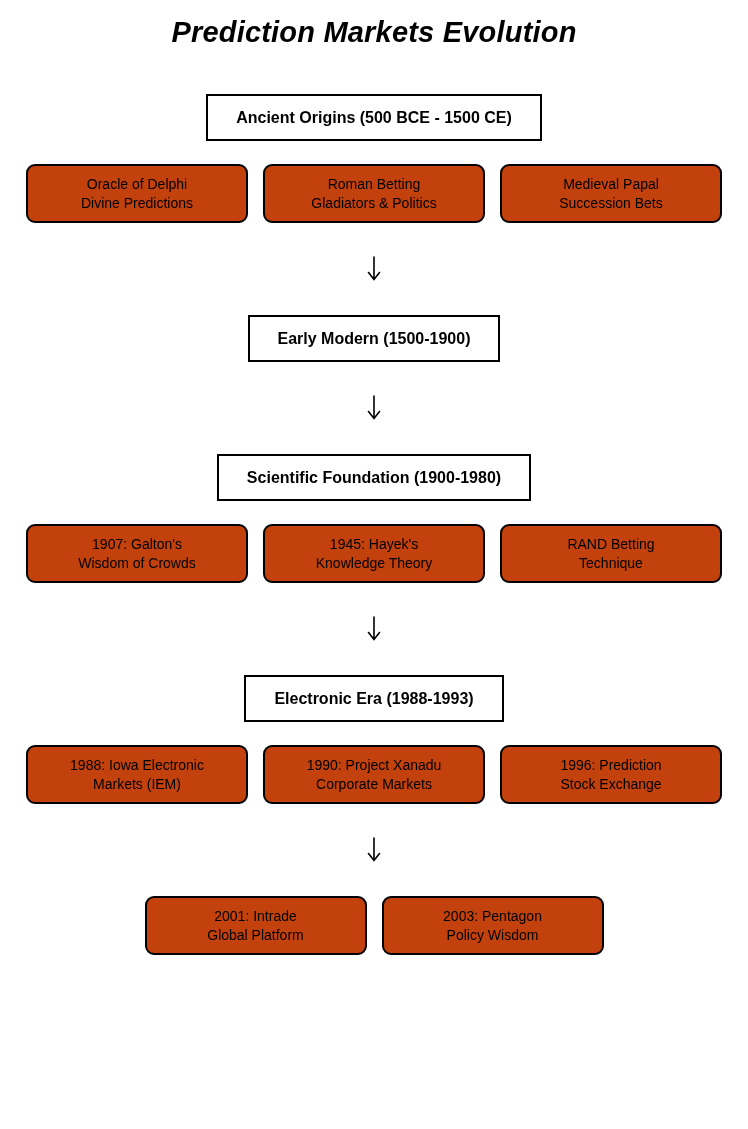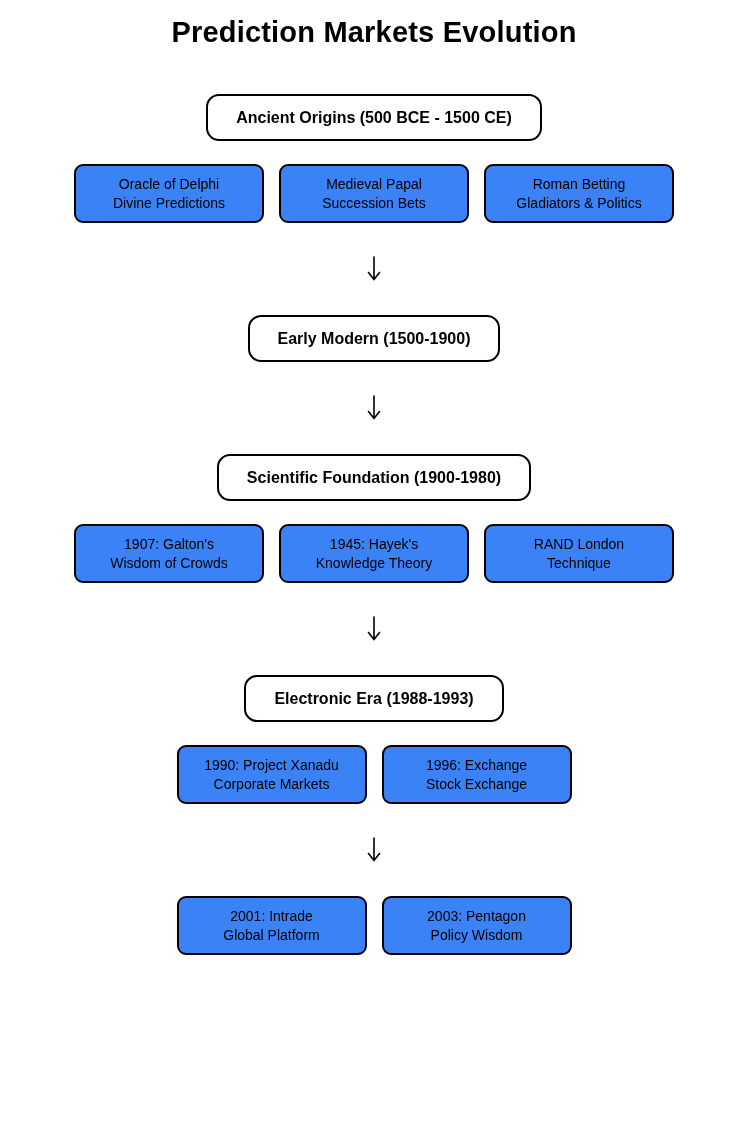--- a/index.html
+++ b/index.html
@@ -17,44 +17,45 @@
     padding-top: 15px;
     background: #ffffff;
   }
   .title {
     margin: 0 0 44px 0;
     text-align: center;
     font-size: 29px;
     font-weight: bold;
     letter-spacing: 0.2px;
     line-height: 35px;
+    font-style: italic;
   }
   .section { text-align: center; }
   .header-wrap { text-align: center; margin-bottom: 23px; }
   .header-box {
     display: inline-block;
     border: 2px solid #000000;
-    border-radius: 13px;
+    border-radius: 0;
     padding: 12px 28px;
     font-size: 16px;
     font-weight: bold;
     line-height: 19px;
     background: #ffffff;
   }
   .row {
     display: flex;
     justify-content: center;
     gap: 15px;
   }
   .child-box {
-    width: 190px;
+    width: 222px;
     min-height: 59px;
     border: 2px solid #000000;
     border-radius: 9px;
-    background: #3b82f6;
+    background: #c2410c;
     display: flex;
     flex-direction: column;
     align-items: center;
     justify-content: center;
     font-size: 14px;
     line-height: 19px;
     text-align: center;
     padding: 4px 21px;
   }
   .arrow-wrap {
@@ -73,26 +74,26 @@
   <h1 class="title">Prediction Markets Evolution</h1>
   <div id="sections">
       <div class="section">
         <div class="header-wrap"><div class="header-box">Ancient Origins (500 BCE - 1500 CE)</div></div>
         <div class="row">
           <div class="child-box">
             <span>Oracle of Delphi</span>
             <span>Divine Predictions</span>
           </div>
           <div class="child-box">
+            <span>Roman Betting</span>
+            <span>Gladiators &amp; Politics</span>
+          </div>
+          <div class="child-box">
             <span>Medieval Papal</span>
             <span>Succession Bets</span>
-          </div>
-          <div class="child-box">
-            <span>Roman Betting</span>
-            <span>Gladiators &amp; Politics</span>
           </div>
         </div>
       </div>
       <div class="arrow-wrap">
         <svg width="18" height="26" viewBox="0 0 18 26" xmlns="http://www.w3.org/2000/svg">
           <path d="M9 1 V22 M3.5 16.5 L9 23.5 L14.5 16.5" stroke="#000000" stroke-width="1.6" fill="none" stroke-linecap="round" stroke-linejoin="miter"></path>
         </svg>
       </div>
       <div class="section">
         <div class="header-wrap"><div class="header-box">Early Modern (1500-1900)</div></div>
@@ -107,39 +108,43 @@
         <div class="row">
           <div class="child-box">
             <span>1907: Galton's</span>
             <span>Wisdom of Crowds</span>
           </div>
           <div class="child-box">
             <span>1945: Hayek's</span>
             <span>Knowledge Theory</span>
           </div>
           <div class="child-box">
-            <span>RAND London</span>
+            <span>RAND Betting</span>
             <span>Technique</span>
           </div>
         </div>
       </div>
       <div class="arrow-wrap">
         <svg width="18" height="26" viewBox="0 0 18 26" xmlns="http://www.w3.org/2000/svg">
           <path d="M9 1 V22 M3.5 16.5 L9 23.5 L14.5 16.5" stroke="#000000" stroke-width="1.6" fill="none" stroke-linecap="round" stroke-linejoin="miter"></path>
         </svg>
       </div>
       <div class="section">
         <div class="header-wrap"><div class="header-box">Electronic Era (1988-1993)</div></div>
         <div class="row">
           <div class="child-box">
+            <span>1988: Iowa Electronic</span>
+            <span>Markets (IEM)</span>
+          </div>
+          <div class="child-box">
             <span>1990: Project Xanadu</span>
             <span>Corporate Markets</span>
           </div>
           <div class="child-box">
-            <span>1996: Exchange</span>
+            <span>1996: Prediction</span>
             <span>Stock Exchange</span>
           </div>
         </div>
       </div>
       <div class="arrow-wrap">
         <svg width="18" height="26" viewBox="0 0 18 26" xmlns="http://www.w3.org/2000/svg">
           <path d="M9 1 V22 M3.5 16.5 L9 23.5 L14.5 16.5" stroke="#000000" stroke-width="1.6" fill="none" stroke-linecap="round" stroke-linejoin="miter"></path>
         </svg>
       </div>
       <div class="section">

